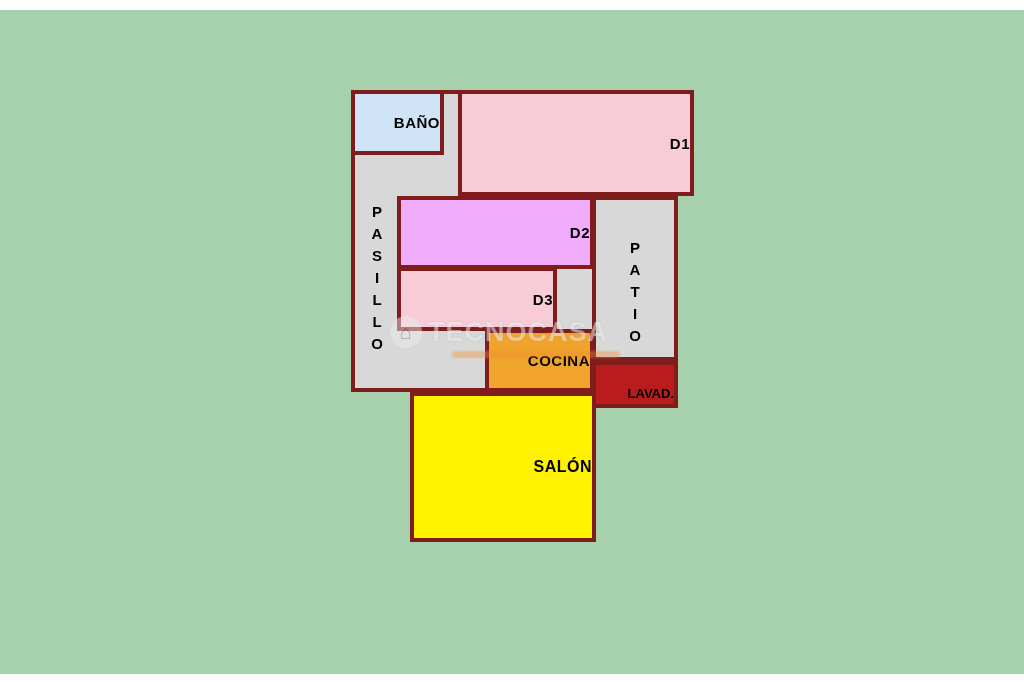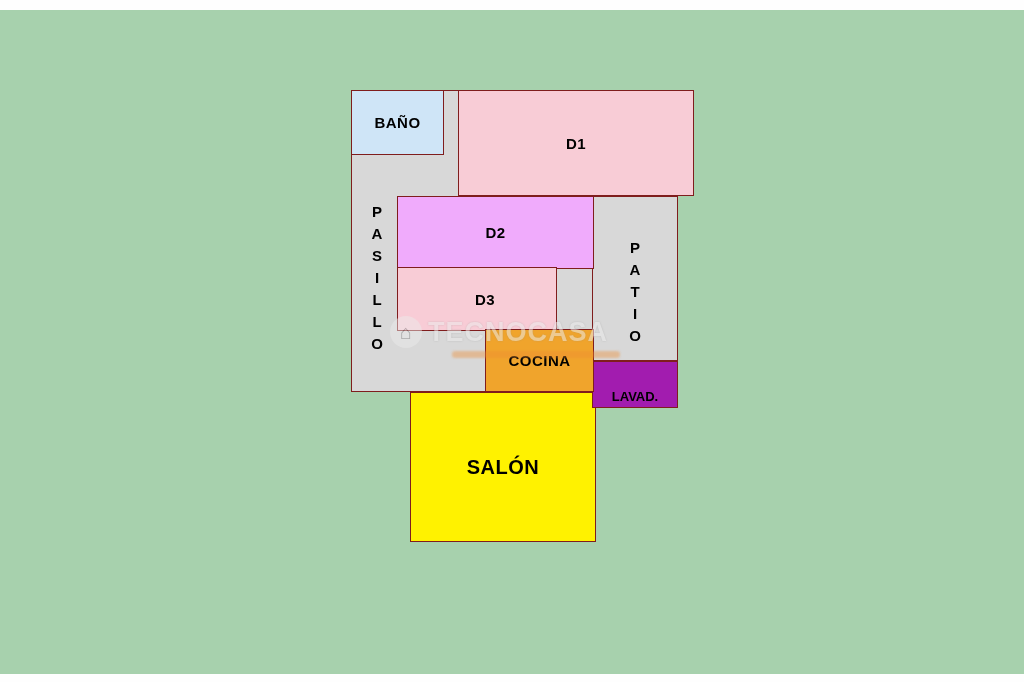--- a/index.html
+++ b/index.html
@@ -17,34 +17,34 @@
     position: absolute;
     left: 0;
     width: 1024px;
   }
   .frame-top { top: 0; height: 10px; }
   .frame-bottom { bottom: 0; height: 8px; }
 
   .room {
     position: absolute;
     box-sizing: border-box;
-    border: 1px solid #7f1d1d;
+    border: 4px solid #7f1d1d;
     display: flex;
     align-items: center;
-    justify-content: center;
+    justify-content: flex-end;
   }
   .room-label {
     font-weight: bold;
     font-size: 15px;
     color: #000;
     letter-spacing: 0.5px;
     z-index: 6;
     text-align: center;
   }
-  .label-large { font-size: 20px; }
+  .label-large { font-size: 16px; }
   .label-small { font-size: 13px; letter-spacing: 0; }
 
   .vertical-label {
     position: absolute;
     z-index: 6;
     font-weight: bold;
     font-size: 15px;
     color: #000;
     writing-mode: vertical-rl;
     text-orientation: upright;
@@ -133,21 +133,21 @@
   <div id="room-d2" class="room" style="background-color: #f0abfc;">
     <span class="room-label">D2</span>
   </div>
 
   <div id="room-d3" class="room" style="background-color: rgb(248, 204, 214);">
     <span class="room-label">D3</span>
   </div>
 
   <div id="room-patio" class="room" style="background-color: rgb(216, 216, 216);"></div>
 
-  <div id="room-lavadero" class="room" style="background-color: #a21caf;">
+  <div id="room-lavadero" class="room" style="background-color: #b91c1c;">
     <span class="room-label label-small">LAVAD.</span>
   </div>
 
   <div id="room-cocina" class="room" style="background-color: rgb(240, 164, 44);">
     <span class="room-label">COCINA</span>
   </div>
 
   <div id="room-salon" class="room" style="background-color: rgb(255, 242, 0);">
     <span class="room-label label-large">SALÓN</span>
   </div>

